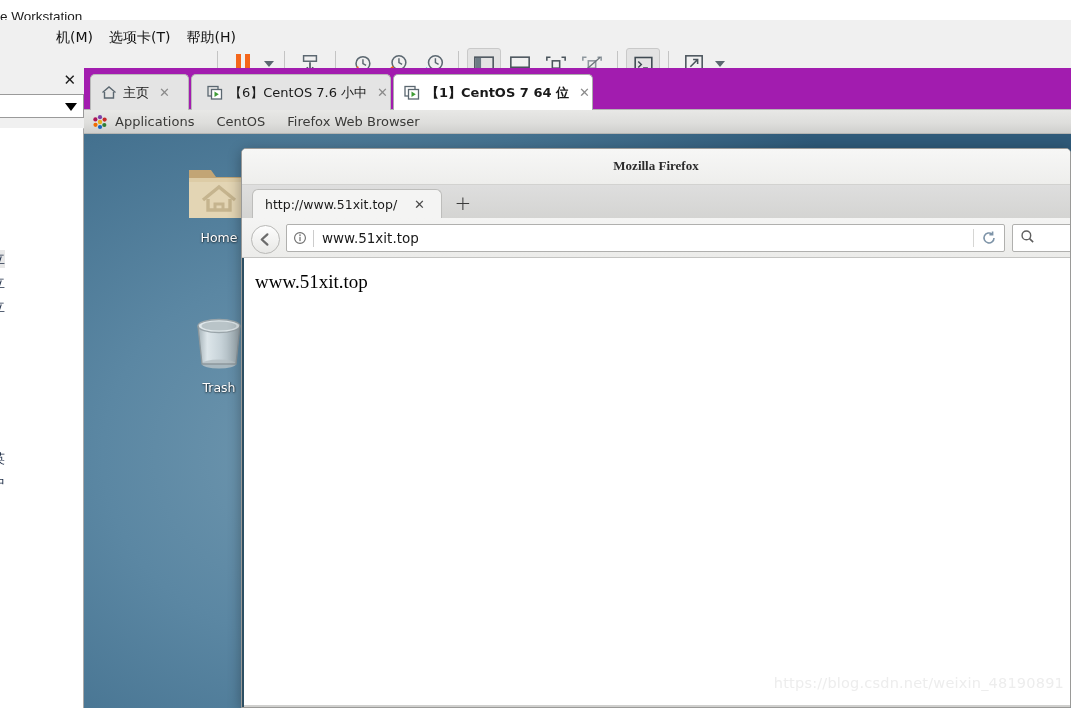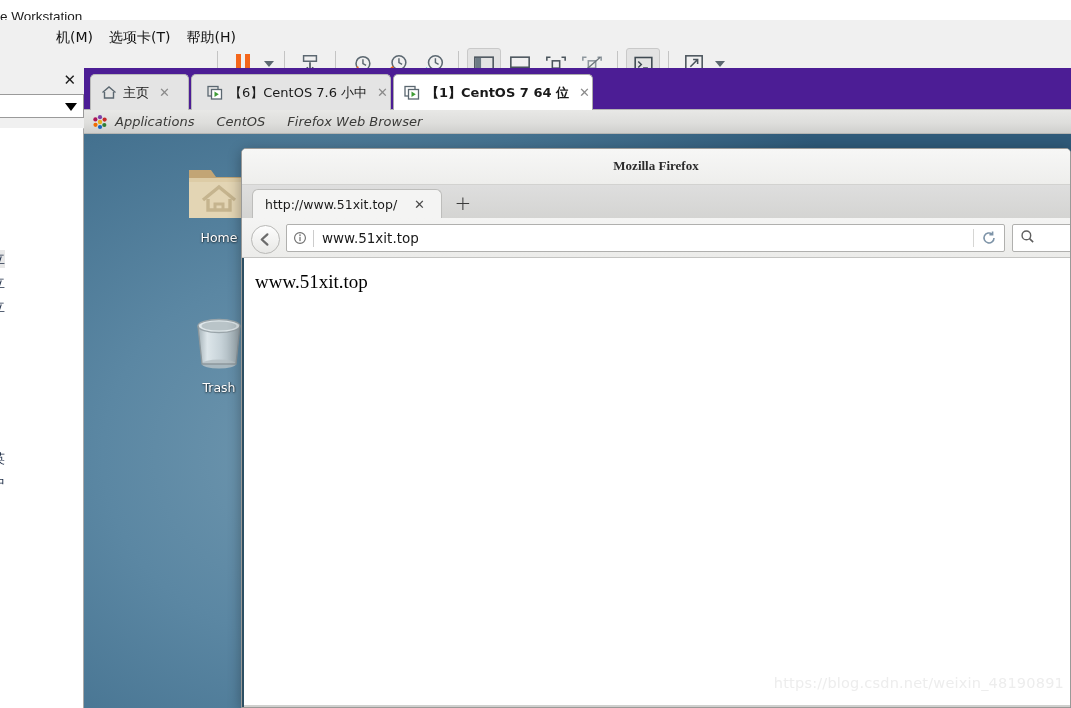--- a/index.html
+++ b/index.html
@@ -172,21 +172,21 @@
   }
   .lib-item.sel {
     background: #e8e8e8;
   }
 
   
   .tabstrip {
     position: absolute;
     left: 84px; top: 68px;
     width: 987px; height: 42px;
-    background: #4c1d95;
+    background: #a21caf;
     border-bottom: 1px solid #b4b4b4;
     box-sizing: border-box;
   }
   .vtab {
     position: absolute;
     top: 6px;
     height: 36px;
     background: #e4e4e4;
     border: 1px solid #b9b9b9;
     border-bottom: none;
@@ -231,21 +231,20 @@
   .gnome-bar {
     position: absolute;
     left: 0; top: 0;
     width: 987px; height: 24px;
     background: linear-gradient(to bottom, #e8e8e6 0%, #dededc 55%, #cfcfcd 100%);
     border-bottom: 1px solid #b5b5b3;
     box-sizing: border-box;
     display: flex;
     align-items: center;
     padding-left: 8px;
-    font-style: italic;
   }
   .gnome-item {
     font-size: 13px;
     color: #3a3a38;
     margin-right: 22px;
     white-space: nowrap;
     font-family: "DejaVu Sans", sans-serif;
   }
   .gnome-foot {
     width: 16px; height: 16px;

